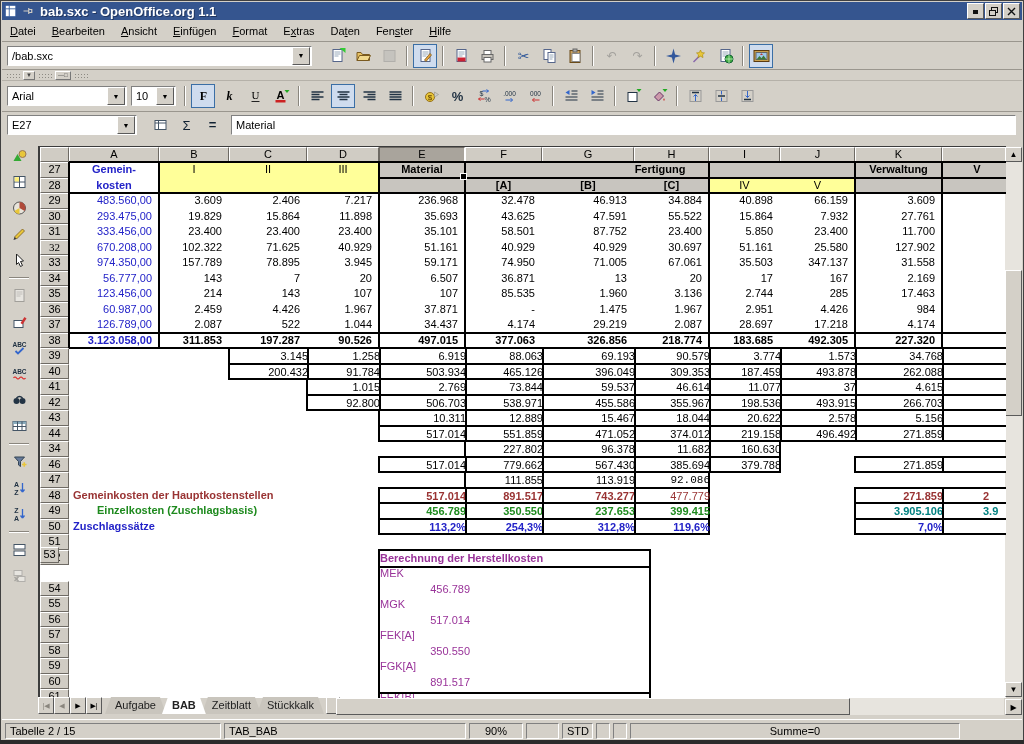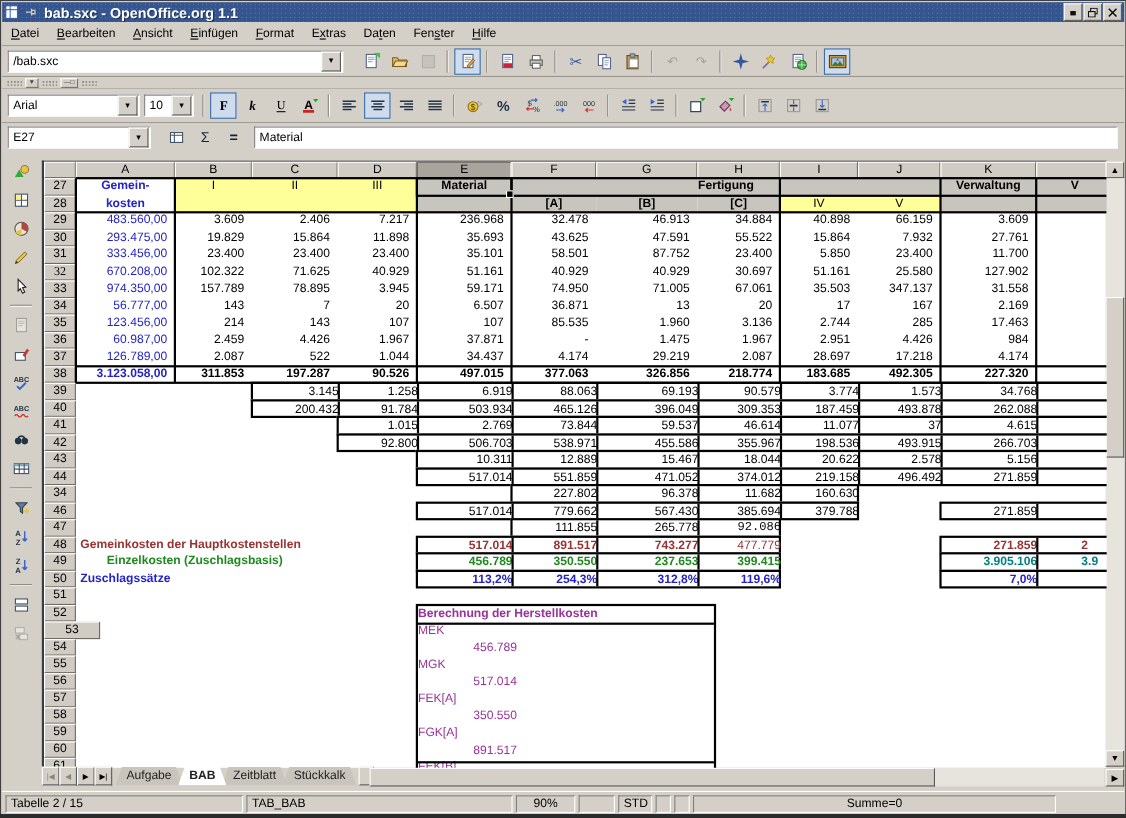--- a/index.html
+++ b/index.html
@@ -563,21 +563,21 @@
     <div class="hdrbtn" style="left: 0px; top: 263px; width: 29px; height: 15.5px; line-height: 13.5px;">43</div>
     <div class="hdrbtn" style="left: 0px; top: 278.5px; width: 29px; height: 15.5px; line-height: 13.5px;">44</div>
     <div class="hdrbtn" style="left: 0px; top: 294px; width: 29px; height: 15.5px; line-height: 13.5px;">34</div>
     <div class="hdrbtn" style="left: 0px; top: 309.5px; width: 29px; height: 15.5px; line-height: 13.5px;">46</div>
     <div class="hdrbtn" style="left: 0px; top: 325px; width: 29px; height: 15.5px; line-height: 13.5px;">47</div>
     <div class="hdrbtn" style="left: 0px; top: 340.5px; width: 29px; height: 15.5px; line-height: 13.5px;">48</div>
     <div class="hdrbtn" style="left: 0px; top: 356px; width: 29px; height: 15.5px; line-height: 13.5px;">49</div>
     <div class="hdrbtn" style="left: 0px; top: 371.5px; width: 29px; height: 15.5px; line-height: 13.5px;">50</div>
     <div class="hdrbtn" style="left: 0px; top: 387px; width: 29px; height: 15.5px; line-height: 13.5px;">51</div>
     <div class="hdrbtn" style="left: 0px; top: 402.5px; width: 29px; height: 15.5px; line-height: 13.5px;">52</div>
-    <div class="hdrbtn" style="left: 0px; top: 418px; width: 51px; height: 15.5px; line-height: 13.5px;">53</div>
+    <div class="hdrbtn" style="left: 0px; top: 400px; width: 19px; height: 15.5px; line-height: 13.5px;">53</div>
     <div class="hdrbtn" style="left: 0px; top: 433.5px; width: 29px; height: 15.5px; line-height: 13.5px;">54</div>
     <div class="hdrbtn" style="left: 0px; top: 449px; width: 29px; height: 15.5px; line-height: 13.5px;">55</div>
     <div class="hdrbtn" style="left: 0px; top: 464.5px; width: 29px; height: 15.5px; line-height: 13.5px;">56</div>
     <div class="hdrbtn" style="left: 0px; top: 480px; width: 29px; height: 15.5px; line-height: 13.5px;">57</div>
     <div class="hdrbtn" style="left: 0px; top: 495.5px; width: 29px; height: 15.5px; line-height: 13.5px;">58</div>
     <div class="hdrbtn" style="left: 0px; top: 511px; width: 29px; height: 15.5px; line-height: 13.5px;">59</div>
     <div class="hdrbtn" style="left: 0px; top: 526.5px; width: 29px; height: 15.5px; line-height: 13.5px;">60</div>
     <div class="hdrbtn" style="left: 0px; top: 542px; width: 29px; height: 15.5px; line-height: 13.5px;">61</div>
     <div class="cellfill" style="left: 29px; top: 15px; width: 90px; height: 31px; background: rgb(255, 255, 255); z-index: 1;"></div>
     <div class="gtext ctr b" style="left: 29px; top: 15px; width: 90px; height: 31px; line-height: 15.5px; color: rgb(35, 35, 200);">Gemein-
@@ -870,21 +870,21 @@
       <div class="bval num" style="left: 330px; width: 71px; line-height: 15.5px; color: rgb(0, 0, 0);">379.788</div>
     </div>
     <div class="rowbox" style="left: 814px; top: 308.5px; width: 158px; height: 17.5px;">
       <div class="bval num" style="left: 0px; width: 87px; line-height: 15.5px; color: rgb(0, 0, 0);">271.859</div>
       <div class="cdiv" style="left: 86px;"></div>
       <div class="bval num" style="left: 87px; width: 71px; line-height: 15.5px; color: rgb(0, 0, 0);"></div>
     </div>
     <div class="rowbox" style="left: 424px; top: 324px; width: 246px; height: 17.5px;">
       <div class="bval num" style="left: 0px; width: 77px; line-height: 15.5px; color: rgb(0, 0, 0);">111.855</div>
       <div class="cdiv" style="left: 76px;"></div>
-      <div class="bval num" style="left: 77px; width: 92px; line-height: 15.5px; color: rgb(0, 0, 0);">265.778</div>
+      <div class="bval num" style="left: 77px; width: 92px; line-height: 15.5px; color: rgb(0, 0, 0);">113.919</div>
       <div class="cdiv" style="left: 168px;"></div>
       <div class="bval num" style="left: 169px; width: 75px; line-height: 15.5px; color: rgb(0, 0, 0); font-family: Liberation Mono, monospace;">92.086</div>
     </div>
     <div class="rowbox" style="left: 338px; top: 339.5px; width: 332px; height: 17.5px;">
       <div class="bval num" style="left: 0px; width: 86px; line-height: 15.5px; color: rgb(153, 51, 51); font-weight: bold;">517.014</div>
       <div class="cdiv" style="left: 85px;"></div>
       <div class="bval num" style="left: 86px; width: 77px; line-height: 15.5px; color: rgb(153, 51, 51); font-weight: bold;">891.517</div>
       <div class="cdiv" style="left: 162px;"></div>
       <div class="bval num" style="left: 163px; width: 92px; line-height: 15.5px; color: rgb(153, 51, 51); font-weight: bold;">743.277</div>
       <div class="cdiv" style="left: 254px;"></div>

